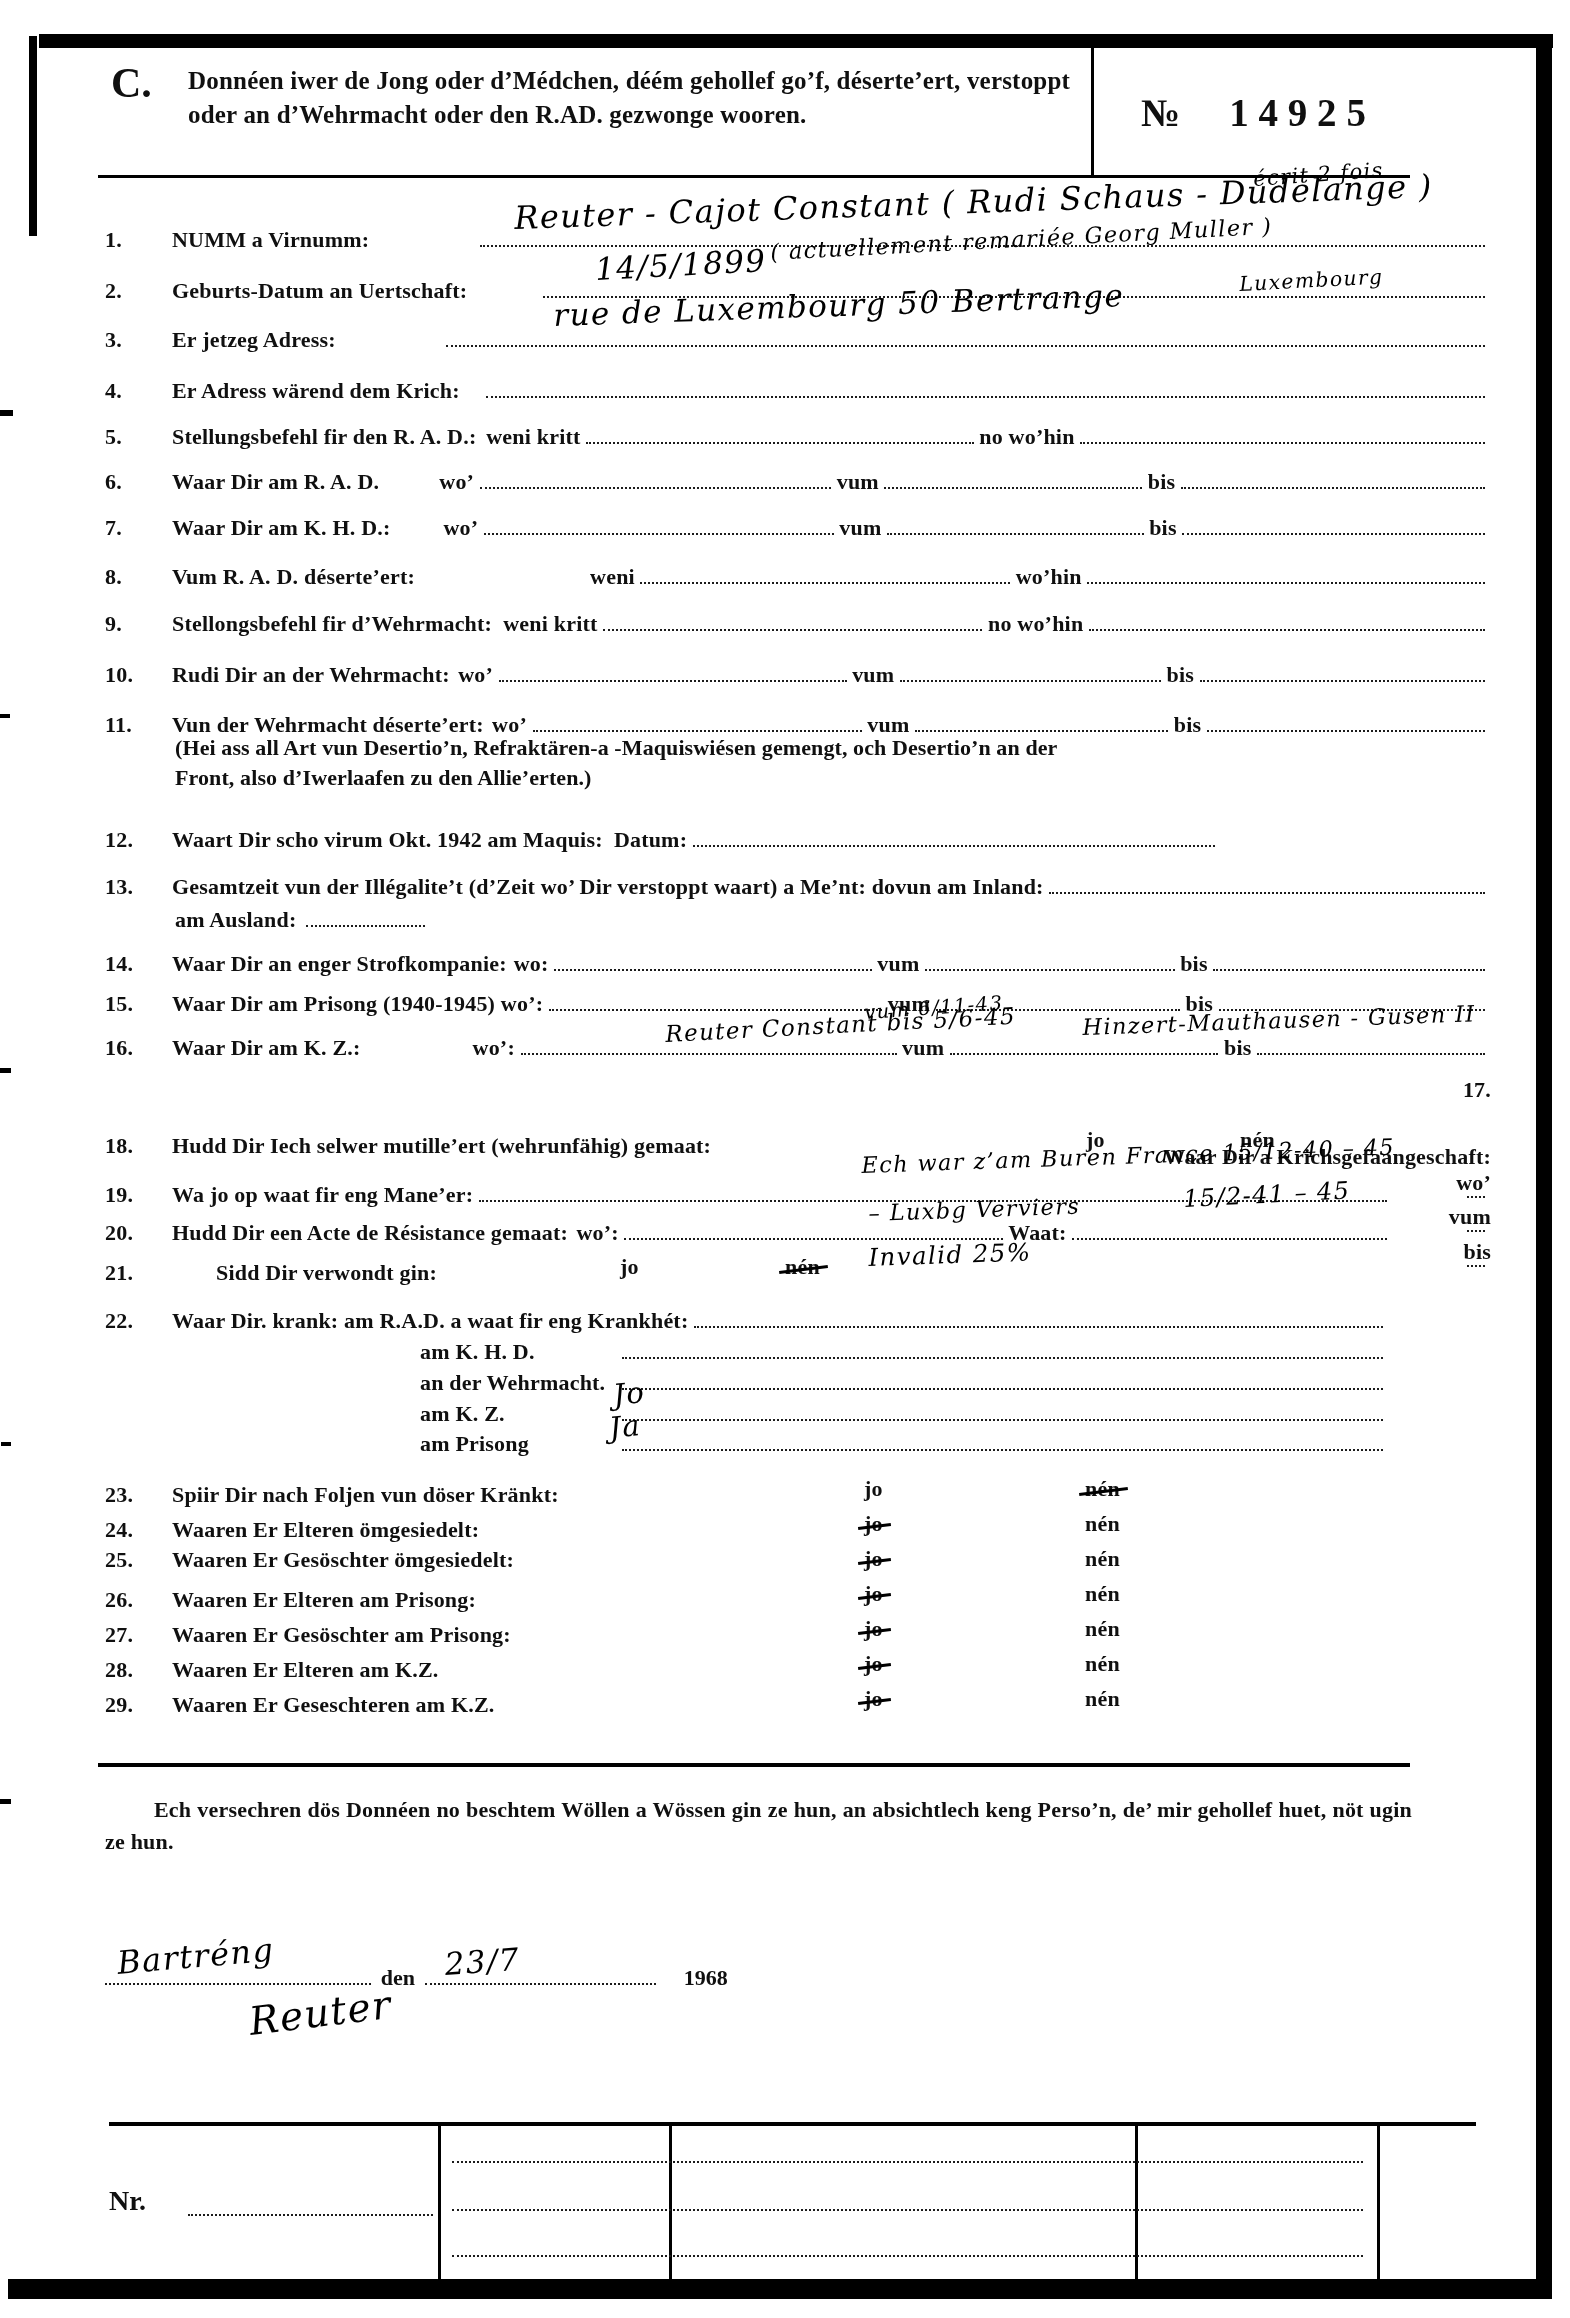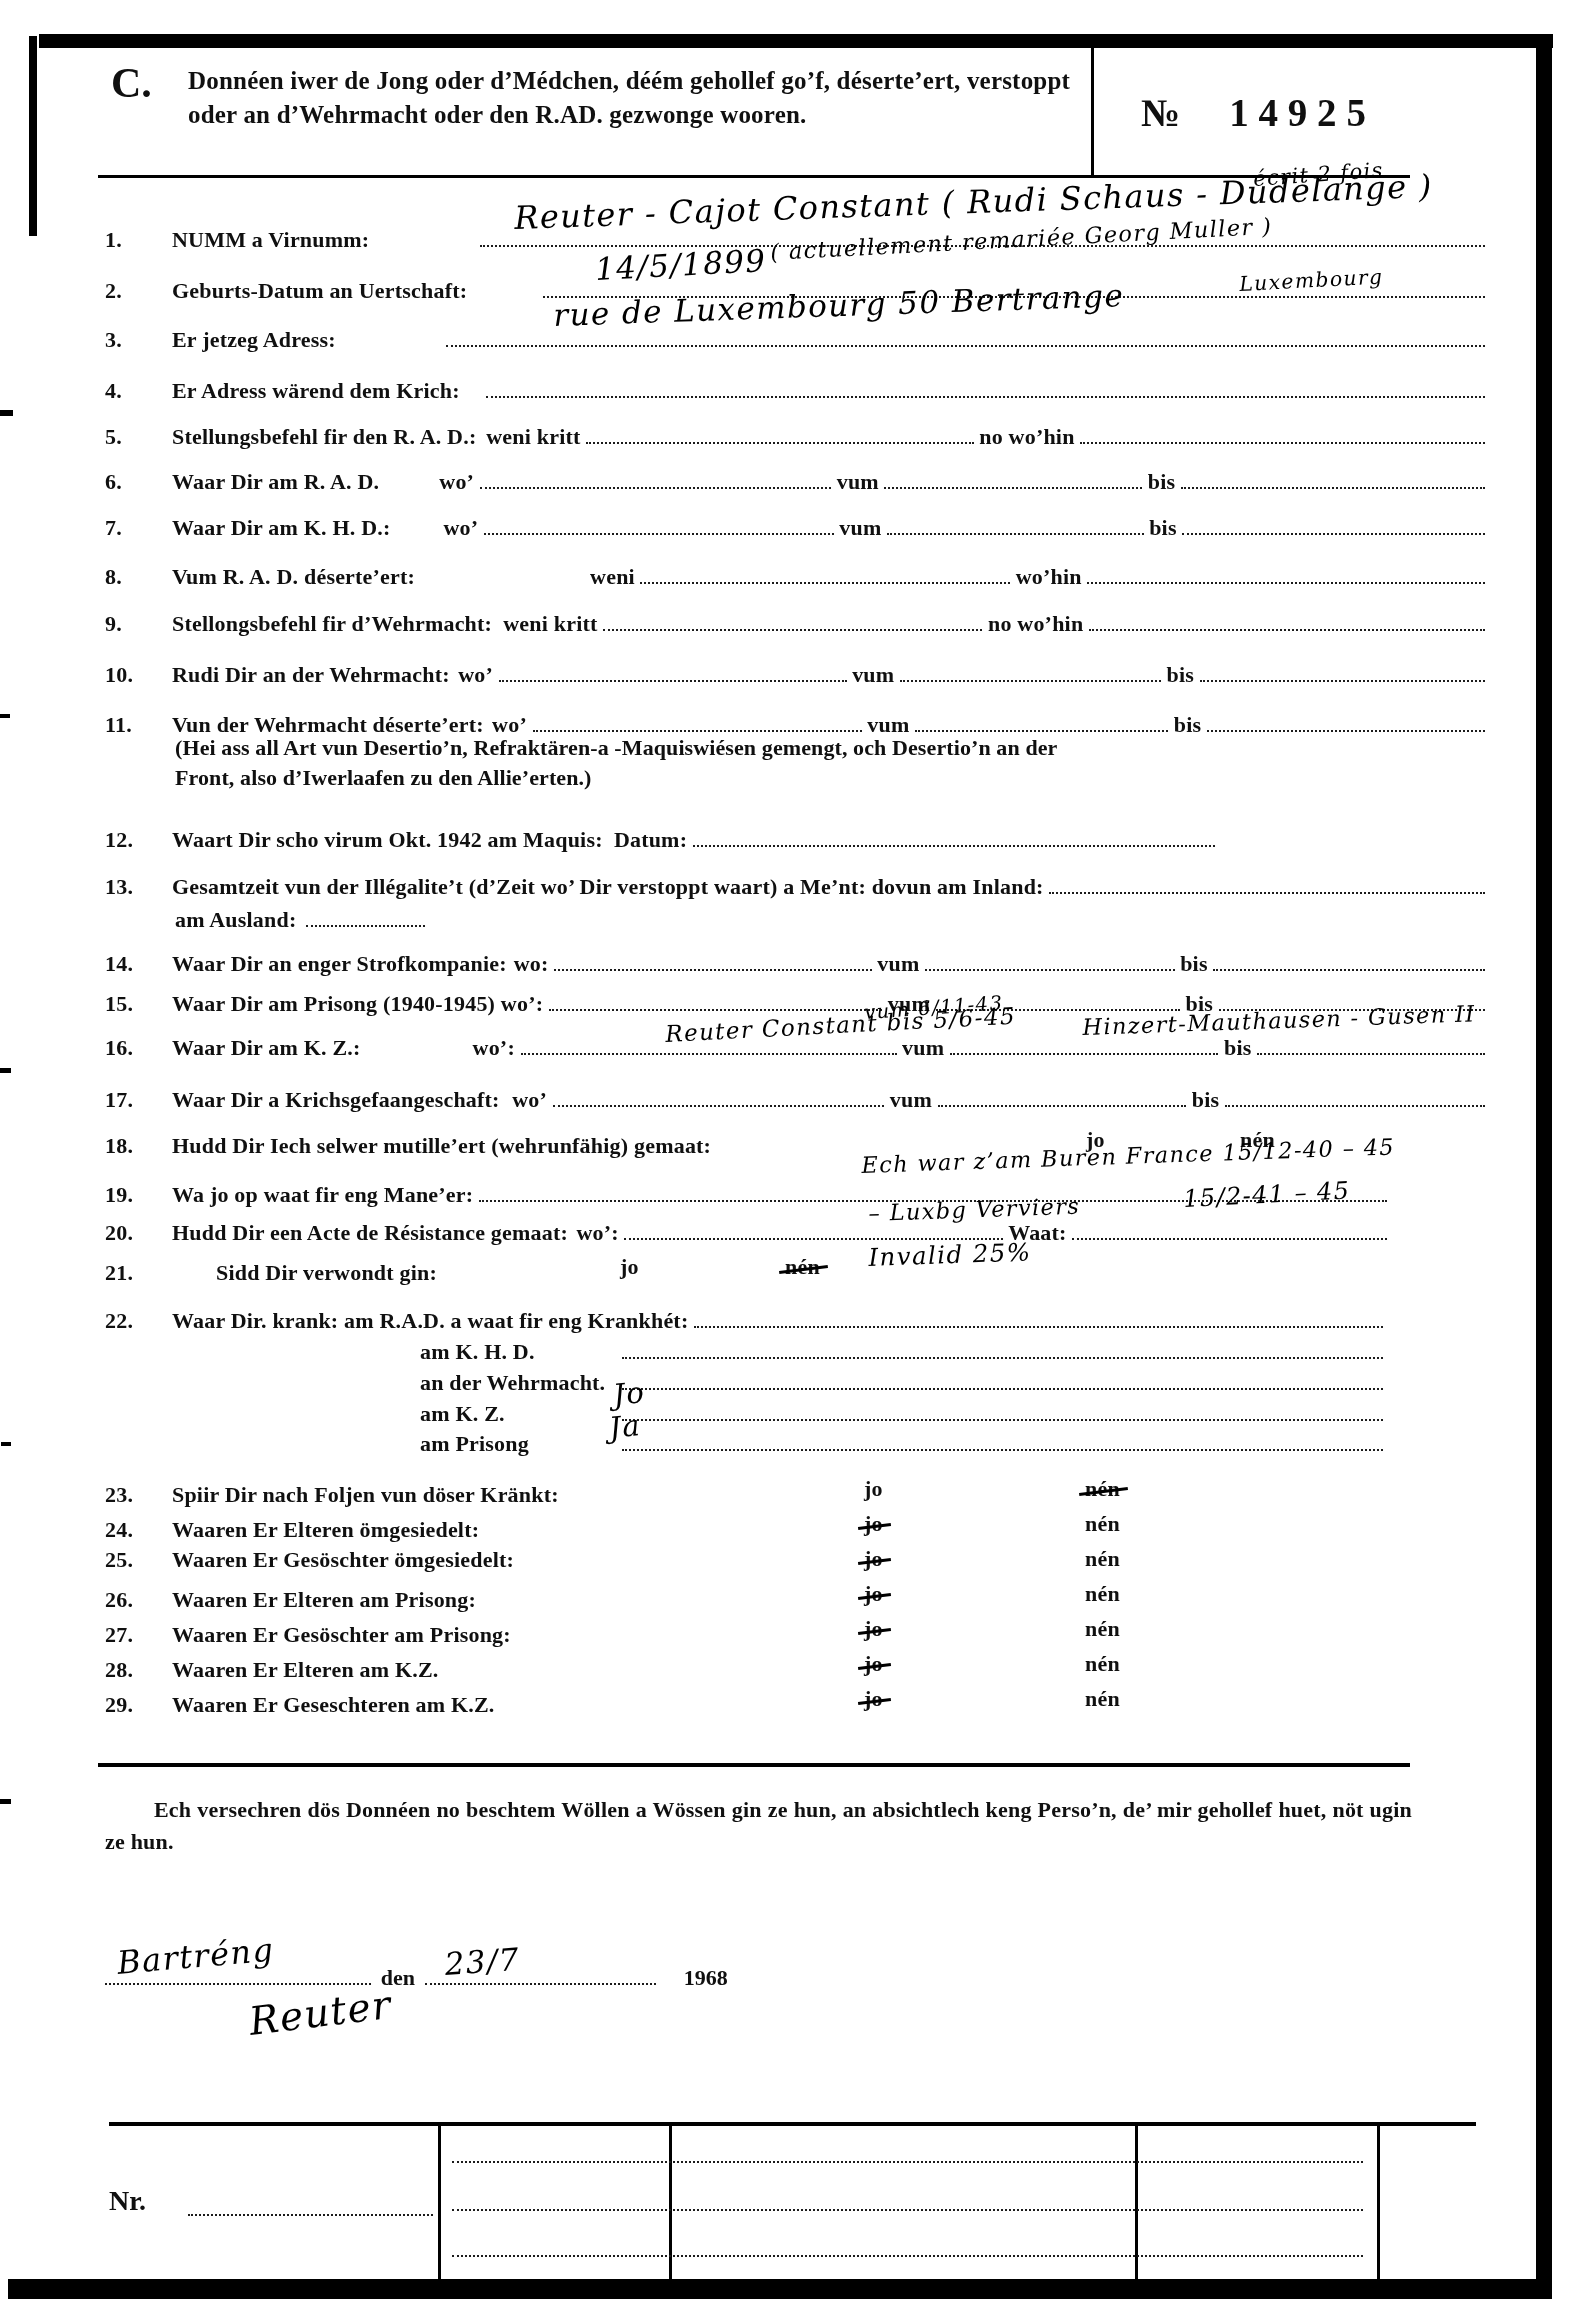--- a/index.html
+++ b/index.html
@@ -253,21 +253,21 @@
         <span class="q-label">wo’:</span>
         <span class="dots" style="flex-grow: 1.4;"></span>
         <span class="q-label">vum</span>
         <span class="dots" style="flex-grow: 1;"></span>
         <span class="q-label">bis</span>
         <span class="dots" style="flex-grow: 0.85;"></span>
         <span class="hw abs" style="position: absolute; left: 561px; top: -4.2px; font-size: 23px; transform: rotate(-3deg);">Reuter Constant bis 5/6-45</span>
         <span class="hw abs" style="position: absolute; left: 760px; top: -24px; font-size: 19.6px; transform: rotate(-4deg);">vum 6/11-43</span>
         <span class="hw abs" style="position: absolute; left: 978px; top: -11.2px; font-size: 22.4px; transform: rotate(-2deg);">Hinzert-Mauthausen - Gusen II</span>
       </div>
-      <div class="q-row" style="top: 1077px;">
+      <div class="q-row" style="top: 1077px; flex-direction: column;">
         <span class="q-num">17.</span>
         <span class="q-label">Waar Dir a Krichsgefaangeschaft:</span>
         <span class="gap" style="width: 12.6px;"></span>
         <span class="q-label">wo’</span>
         <span class="dots" style="flex-grow: 1.4;"></span>
         <span class="q-label">vum</span>
         <span class="dots" style="flex-grow: 1.05;"></span>
         <span class="q-label">bis</span>
         <span class="dots" style="flex-grow: 1.1;"></span>
       </div>

